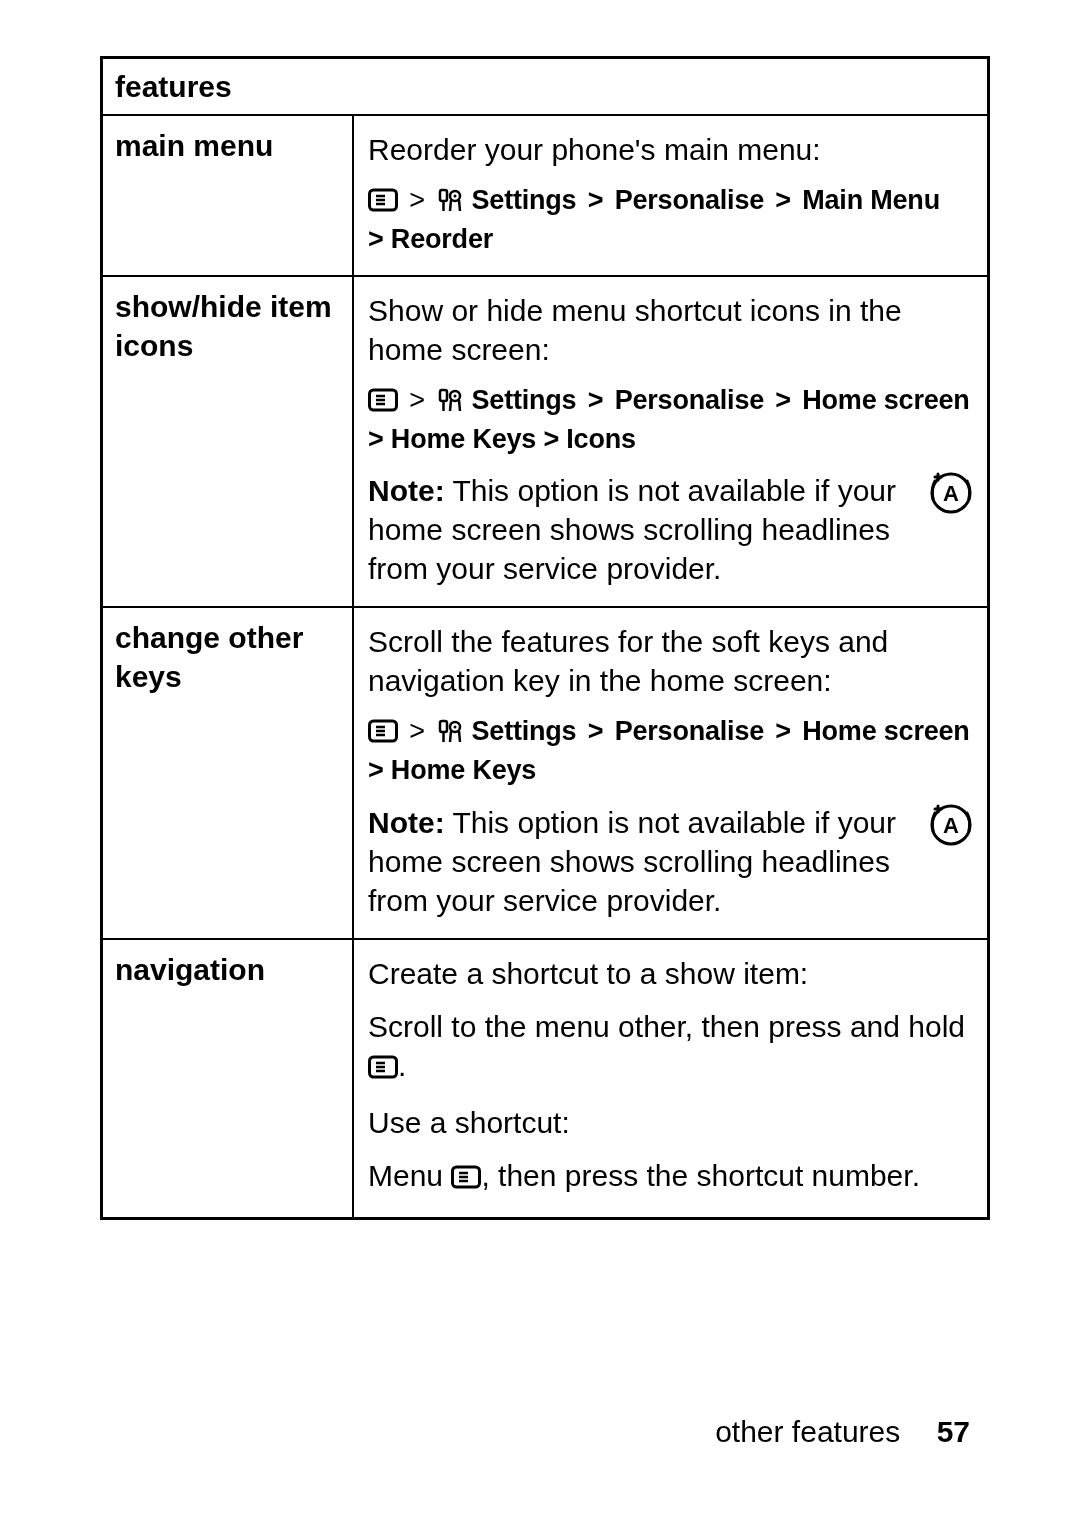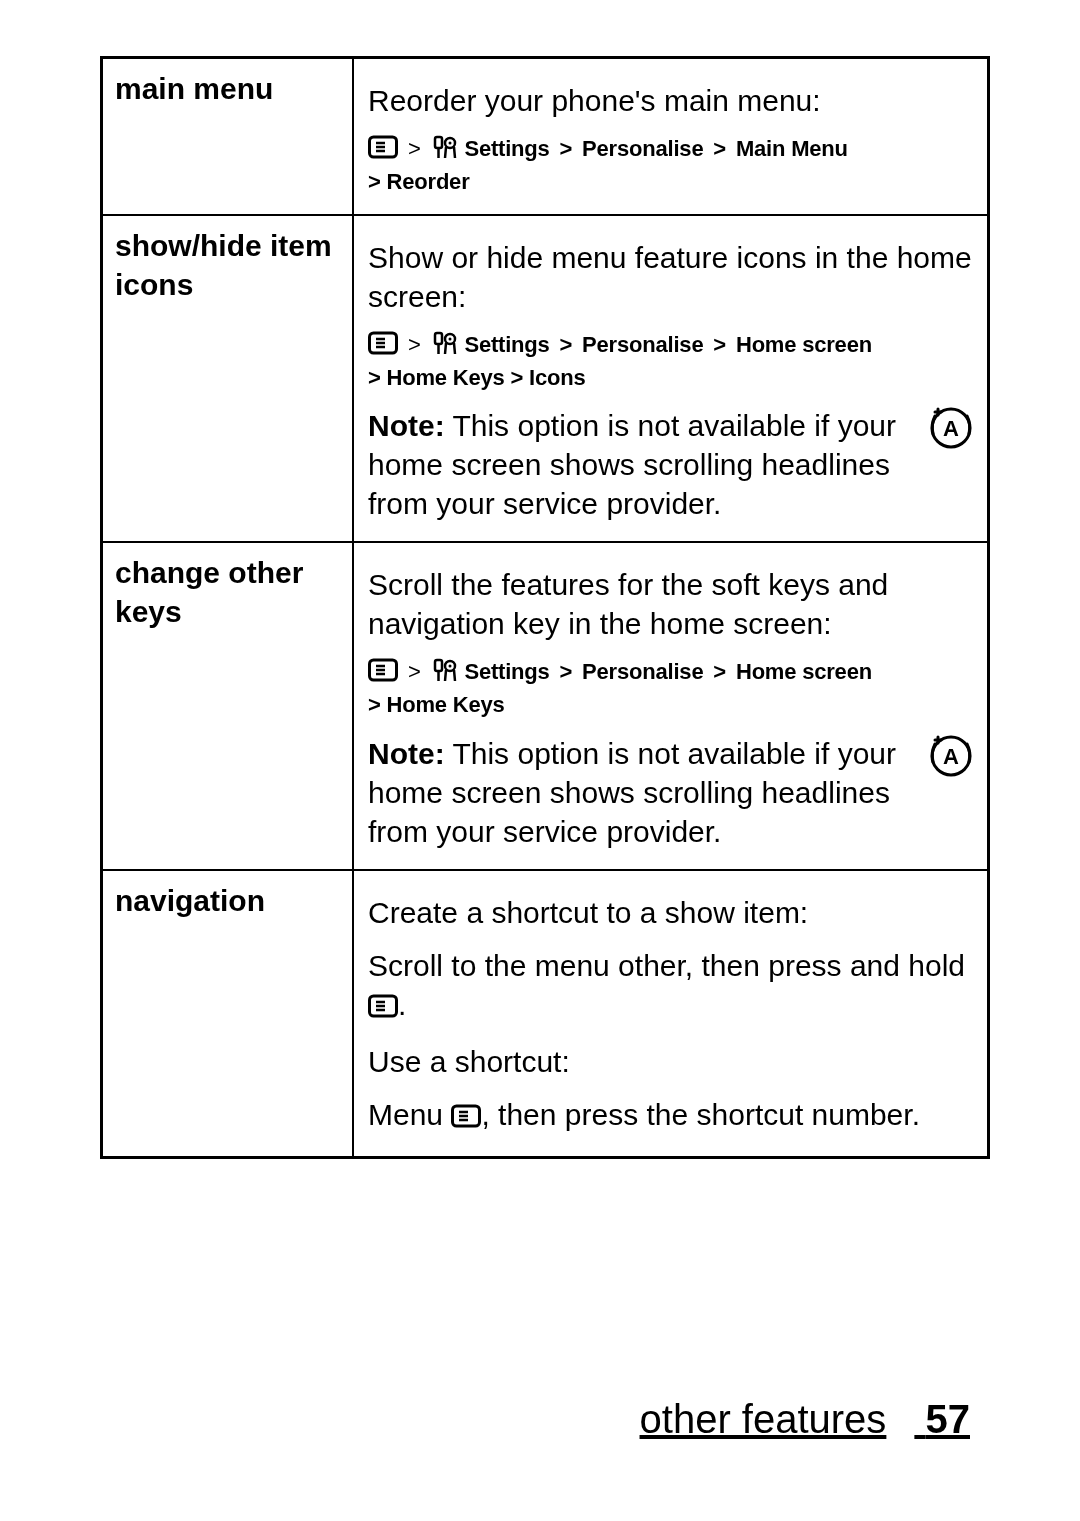--- a/index.html
+++ b/index.html
@@ -38,43 +38,42 @@
     font-weight: 700;
     padding: 10px 12px;
     font-size: 30px;
   }
   td.desc {
     padding: 10px 14px 14px 14px;
     font-size: 30px;
     font-weight: 400;
   }
   .block {
-    margin: 12px 0 14px 0;
+    margin: 4px 0 14px 0;
   }
   .block:last-child { margin-bottom: 4px; }
   .bold { font-weight: 700; }
   .path {
     font-family: "Arial Narrow", "Helvetica Condensed", Arial, sans-serif;
     font-stretch: condensed;
-    font-size: 22px;
+    font-size: 27px;
     letter-spacing: -0.2px;
   }
   .note-wrap {
     display: flex;
     align-items: flex-start;
     gap: 2px;
   }
   .note-text { flex: 1; }
   .sep { display:inline-block; padding: 0 4px; }
   .footer {
     position: absolute;
-    bottom: 76px;
+    bottom: 70px;
     right: 110px;
-    font-size: 40px;
-    text-decoration: underline;
+    font-size: 30px;
   }
   .footer .label { font-weight: 400; margin-right: 28px; }
   .footer .num { font-weight: 700; }
 
   
   .icon-menu {
     display: inline-block;
     vertical-align: -4px;
   }
   .icon-settings {
@@ -115,20 +114,23 @@
         <line x1="7" y1="3" x2="7" y2="9" stroke="#000" stroke-width="3" stroke-linecap="round"></line>
       </g>
     </g>
   </defs>
 </svg>
 
 <div class="page">
 
   <table class="features">
     <tbody>
+        <tr>
+      <th class="hdr" colspan="2">features</th>
+    </tr>
 
     <tr>
       <td class="name" rowspan="1">main menu</td>
       <td class="desc">
         <div class="block">Reorder your phone's main menu:</div>
         <div class="block path">
           <span class="icon-menu"><svg width="30" height="26">
                   <use href="#menu-key"></use>
                 </svg></span>
           <span class="sep">&gt;</span>
@@ -142,21 +144,21 @@
           <span class="bold">Main Menu</span>
           <br>
           <span class="bold">&gt; Reorder</span>
         </div>
       </td>
     </tr>
 
     <tr>
       <td class="name">show/hide item icons</td>
       <td class="desc">
-        <div class="block">Show or hide menu feature icons in the home screen:</div>
+        <div class="block">Show or hide menu shortcut icons in the home screen:</div>
         <div class="block path">
           <span class="icon-menu"><svg width="30" height="26">
                   <use href="#menu-key"></use>
                 </svg></span>
           <span class="sep">&gt;</span>
           <span class="icon-settings"><svg width="28" height="26">
                   <use href="#settings-key"></use>
                 </svg></span>
           <span class="bold">Settings</span>
           <span class="sep bold">&gt;</span>

